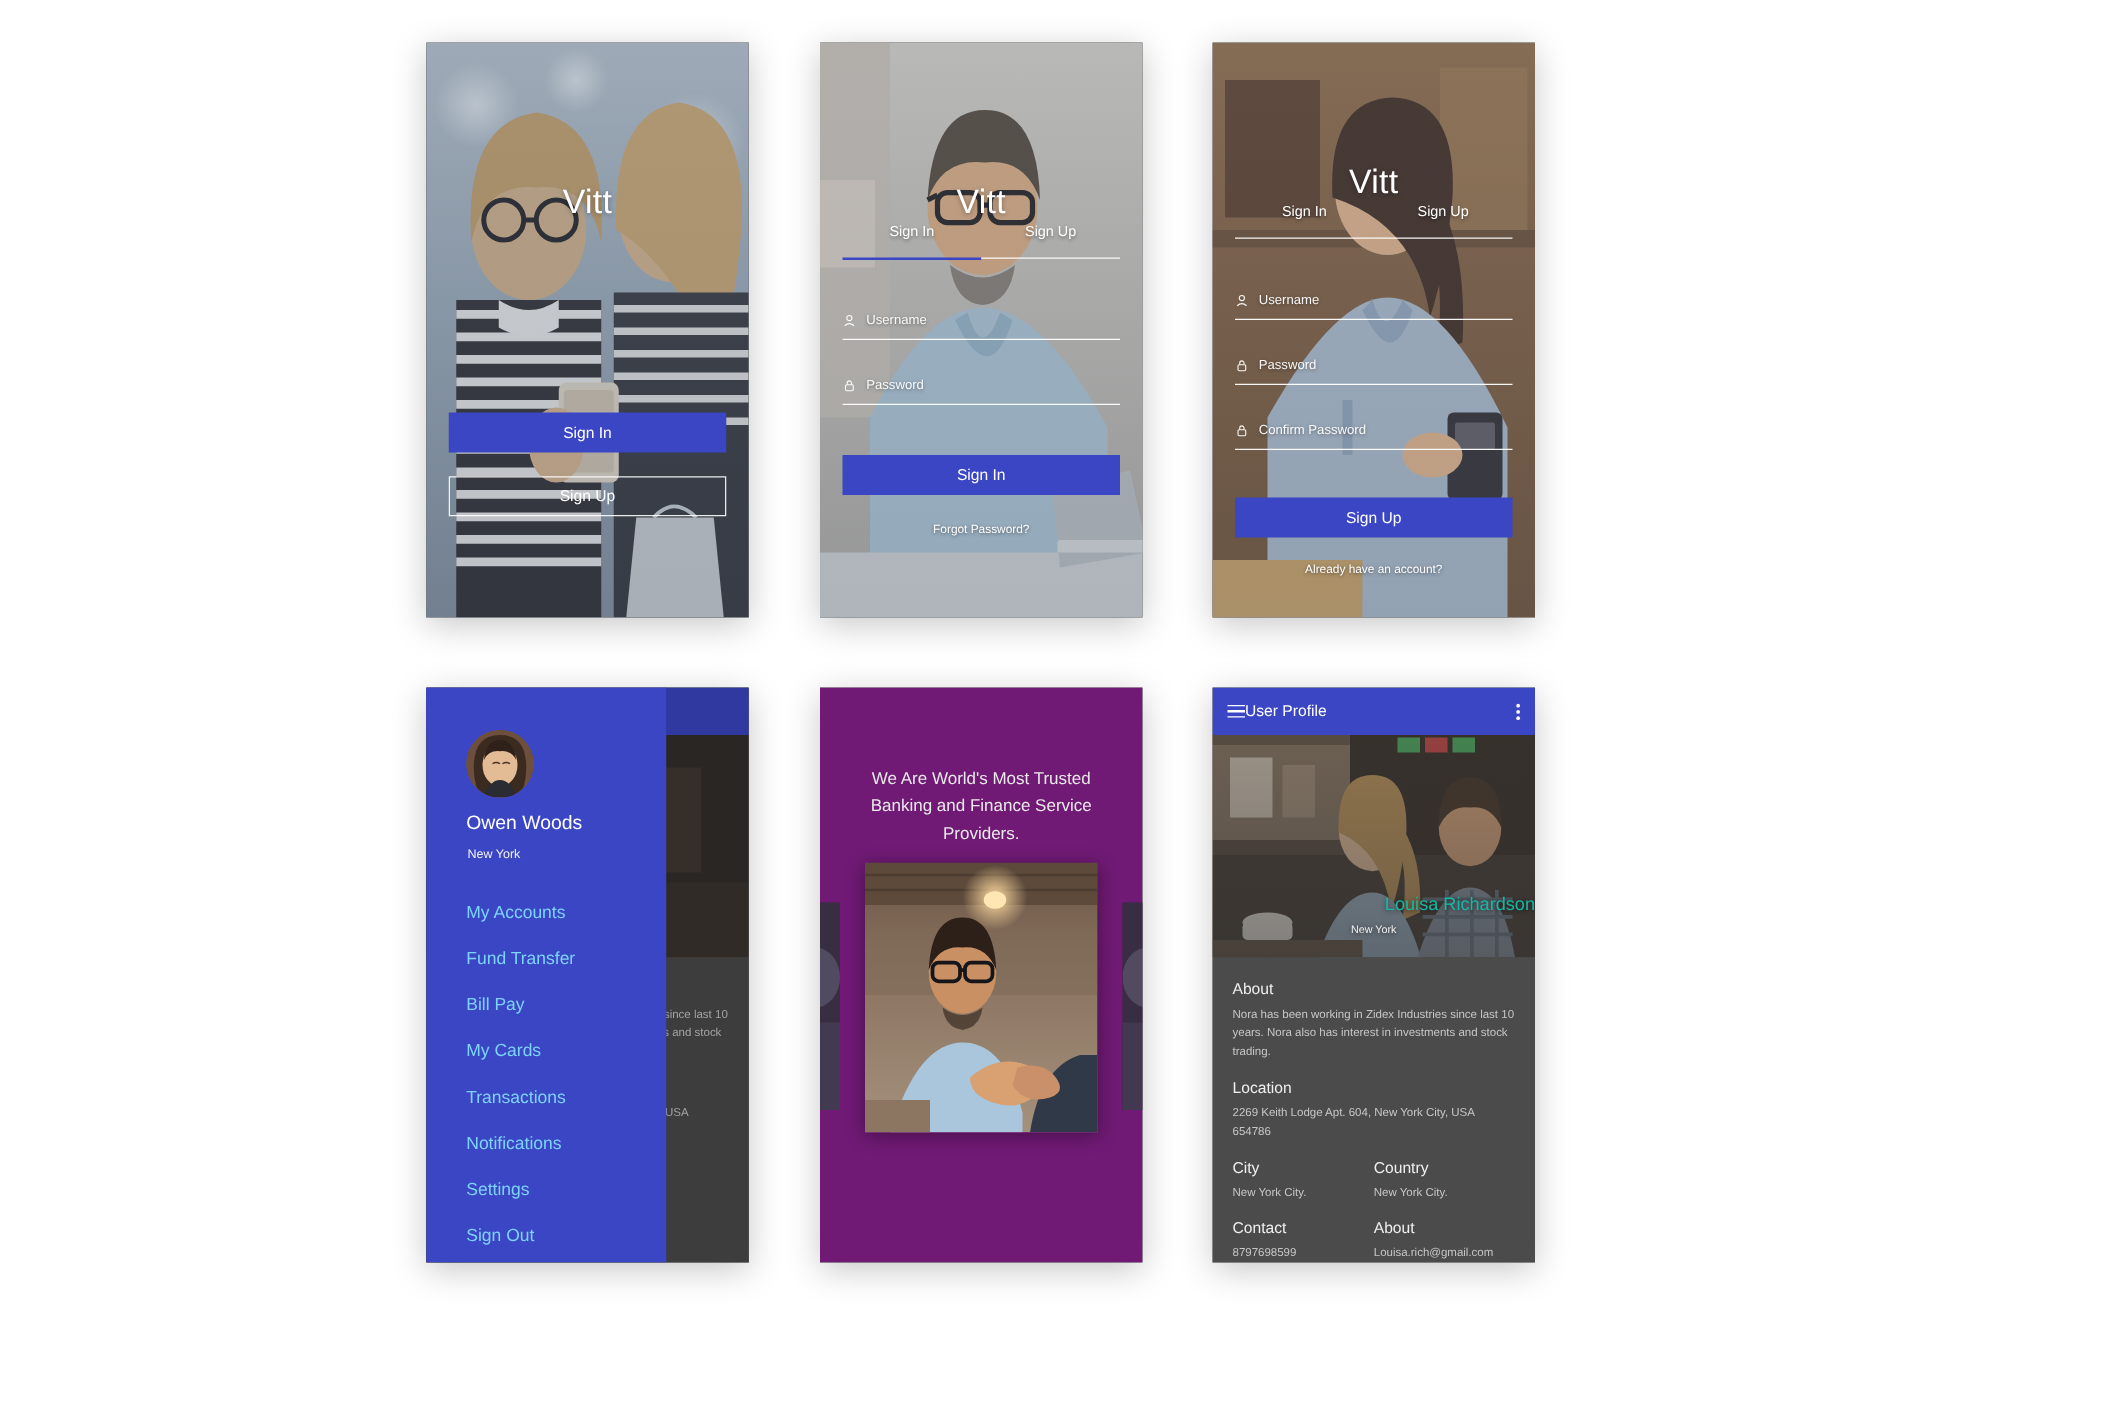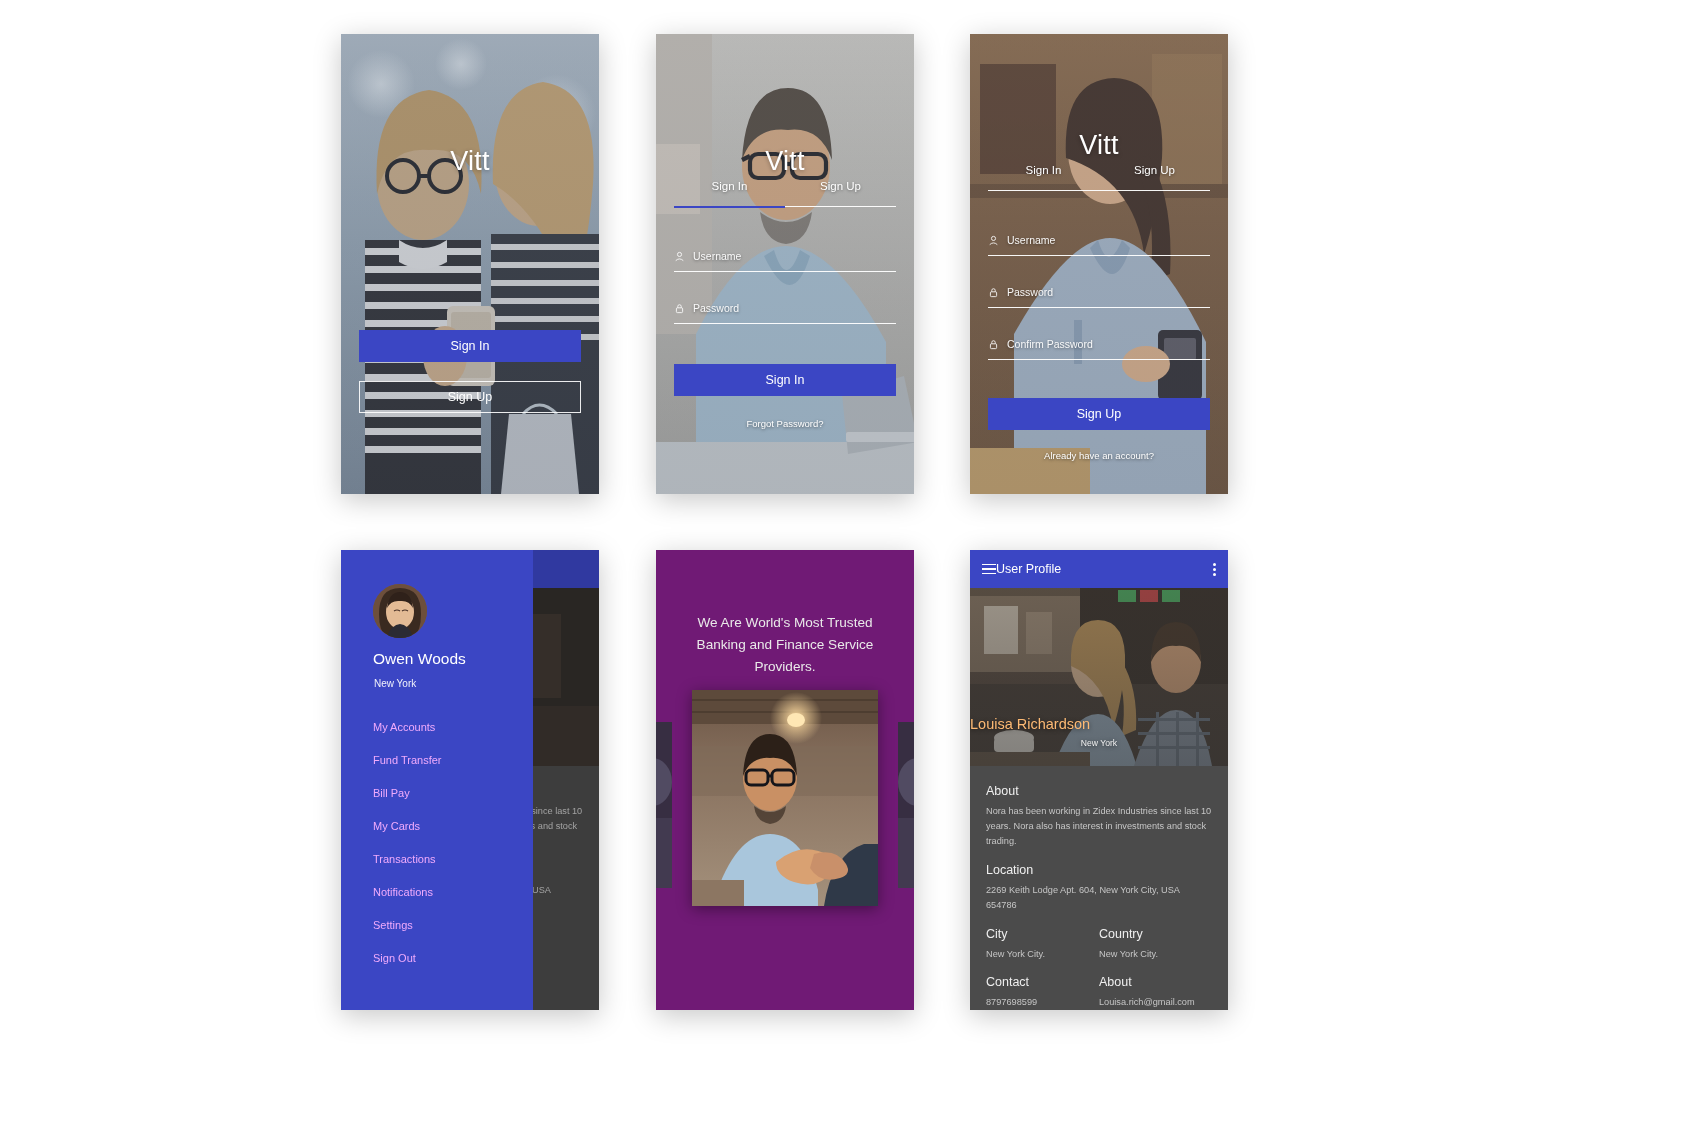--- a/index.html
+++ b/index.html
@@ -105,21 +105,21 @@
   .drawer-name {
     position: absolute; top: 100px; left: 32px;
     color: #fff; font-size: 15.5px;
   }
   .drawer-city {
     position: absolute; top: 128px; left: 33px;
     color: rgba(255,255,255,.92); font-size: 10px;
   }
   .menu { position: absolute; top: 160px; left: 32px; right: 12px; }
   .menu-item {
-    color: #f0abfc; font-size: 11px;
+    color: #7dd3fc; font-size: 14px;
     padding: 10.5px 0;
     cursor: pointer;
   }
 
   .under-app { position: absolute; inset: 0; background: #4b4b4b; }
   .under-appbar {
     position: absolute; top: 0; left: 0; right: 0; height: 38px;
     background: #3b46c4;
     display: flex; align-items: center;
   }
@@ -166,22 +166,22 @@
 
   
   .prof-bar {
     position: absolute; top: 0; left: 0; right: 0; height: 38px;
     background: #3b46c4; display: flex; align-items: center;
     padding: 0 12px; z-index: 3;
   }
   .prof-title { flex: 1; text-align: left; color: #fff; font-size: 12.5px; }
   .prof-hero { position: absolute; top: 38px; left: 0; right: 0; height: 178px; overflow: hidden; }
   .prof-name {
-    position: absolute; left: 0; right: 0; bottom: 34px; text-align: left;
-    color: #fdba74; font-size: 14.5px; text-shadow: 0 1px 4px rgba(0,0,0,.55);
+    position: absolute; left: 0; right: 0; bottom: 34px; text-align: right;
+    color: #14b8a6; font-size: 14.5px; text-shadow: 0 1px 4px rgba(0,0,0,.55);
   }
   .prof-loc {
     position: absolute; left: 0; right: 0; bottom: 18px; text-align: center;
     color: #f0f0f0; font-size: 8.6px; text-shadow: 0 1px 4px rgba(0,0,0,.55);
   }
   .grid2 { display: flex; }
   .grid2 > div { flex: 1; }
 </style>
 </head>
 <body>

